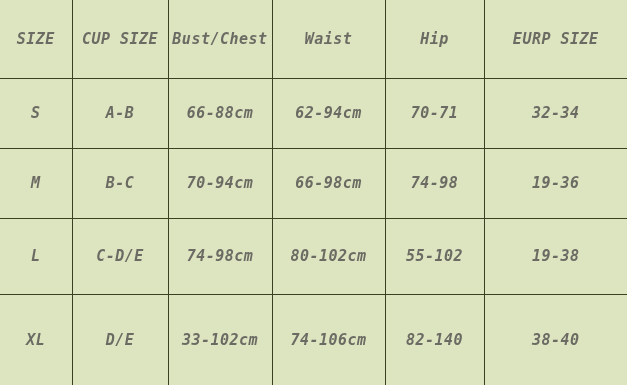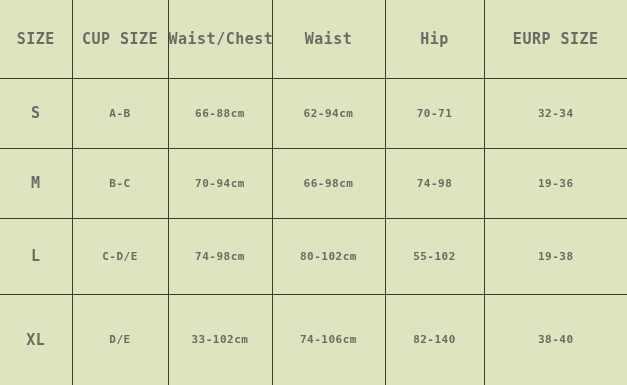--- a/index.html
+++ b/index.html
@@ -13,20 +13,21 @@
     font-family: "DejaVu Sans Mono", "Liberation Mono", monospace;
     overflow: hidden;
   }
 
   #size-chart {
     width: 627px;
     height: 385px;
     border-collapse: collapse;
     table-layout: fixed;
     background: #dde5c0;
+    font-style: italic;
   }
 
   #size-chart td,
   #size-chart th {
     border: 1px solid #3a4121;
     text-align: center;
     vertical-align: middle;
     color: #6b6b63;
     background: #dde5c0;
     padding: 0;
@@ -53,21 +54,21 @@
   thead tr { height: 78px; }
   tbody tr.r0 { height: 70px; }
   tbody tr.r1 { height: 70px; }
   tbody tr.r2 { height: 76px; }
   tbody tr.r3 { height: 91px; padding-left: 40px; }
 
   .hdr-cell {
     font-size: 15px;
   }
   .data-cell {
-    font-size: 11px;
+    font-size: 15px;
   }
   .size-cell {
     font-size: 15px;
   }
 </style>
 </head>
 <body>
 
 <table id="size-chart">
   <colgroup>
@@ -75,21 +76,21 @@
       <col class="c1">
       <col class="c2">
     <col class="c3">
       <col class="c4">
       <col class="c5">
   </colgroup>
   <thead>
     <tr>
       <th class="hdr-cell">SIZE</th>
       <th class="hdr-cell">CUP SIZE</th>
-      <th class="hdr-cell">Waist/Chest</th>
+      <th class="hdr-cell">Bust/Chest</th>
       <th class="hdr-cell">Waist</th>
       <th class="hdr-cell">Hip</th>
       <th class="hdr-cell">EURP SIZE</th>
     </tr>
   </thead>
   <tbody>
     <tr class="r0">
       <td class="size-cell">S</td>
       <td class="data-cell">A-B</td>
       <td class="data-cell">66-88cm</td>

